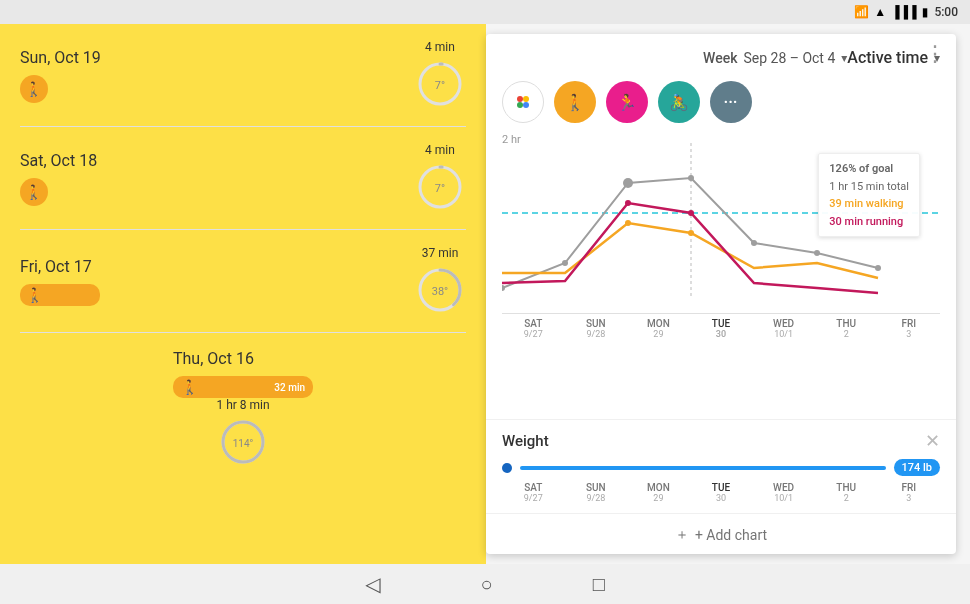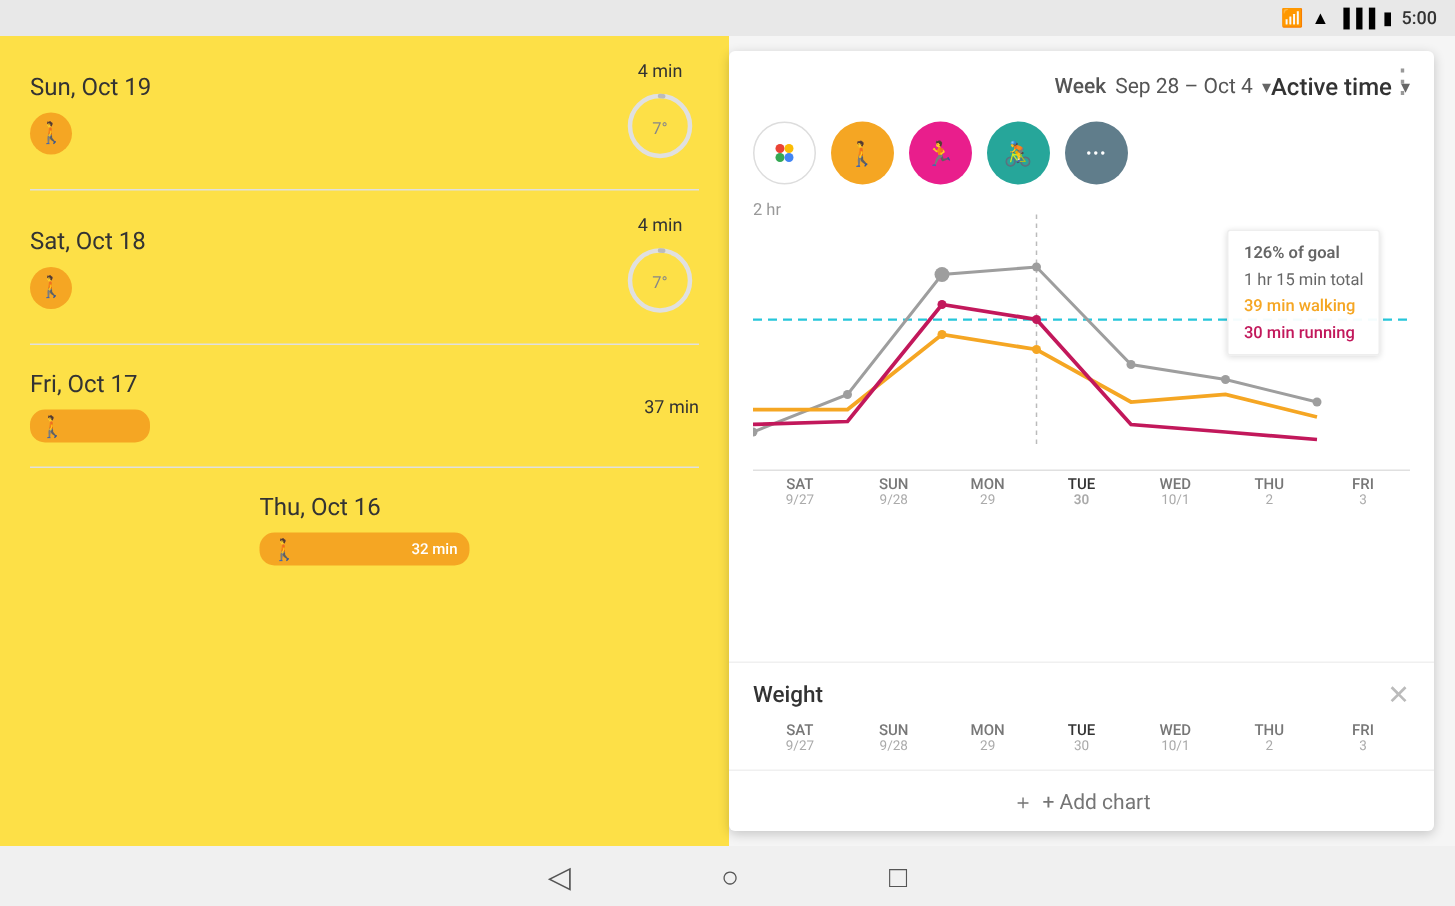--- a/index.html
+++ b/index.html
@@ -403,33 +403,50 @@
       <div class="activity-item-left">
         <div class="activity-date">Fri, Oct 17</div>
         <div class="activity-icon-row">
           <div style="background:#f5a623; border-radius:10px; height:22px; width:80px; display:flex; align-items:center; justify-content:flex-start; padding-left:6px;">
             <span style="color:white; font-size:14px;">🚶</span>
           </div>
         </div>
       </div>
       <div class="activity-item-right">
         <div class="activity-duration">37 min</div>
+        <div class="circle-progress">
+          <svg width="52" height="52" viewBox="0 0 52 52">
+            <circle cx="26" cy="26" r="20" fill="none" stroke="#e0e0e0" stroke-width="3"></circle>
+            <circle cx="26" cy="26" r="20" fill="none" stroke="#bbb" stroke-width="3" stroke-dasharray="47.7 125.6" stroke-linecap="round" transform="rotate(-90 26 26)"></circle>
+            <text x="26" y="31" text-anchor="middle" font-size="11" fill="#888">38°</text>
+          </svg>
+        </div>
       </div>
     </div>
 
     <div class="activity-item" style="border-bottom:none;flex-direction:column;">
       <div class="activity-item-left">
         <div class="activity-date">Thu, Oct 16</div>
         <div class="activity-icon-row">
           <div style="background:#f5a623; border-radius:10px; height:22px; width:140px; display:flex; align-items:center; justify-content:space-between; padding:0 8px;">
             <span style="color:white; font-size:14px;">🚶</span>
             <span style="color:white; font-size:10px; font-weight:500;">32 min</span>
           </div>
         </div>
       </div>
+      <div class="activity-item-right">
+        <div class="activity-duration">1 hr 8 min</div>
+        <div class="circle-progress">
+          <svg width="52" height="52" viewBox="0 0 52 52">
+            <circle cx="26" cy="26" r="20" fill="none" stroke="#e0e0e0" stroke-width="3"></circle>
+            <circle cx="26" cy="26" r="20" fill="none" stroke="#bbb" stroke-width="3" stroke-dasharray="125.6 0" stroke-linecap="round" transform="rotate(-90 26 26)"></circle>
+            <text x="26" y="31" text-anchor="middle" font-size="10" fill="#888">114°</text>
+          </svg>
+        </div>
+      </div>
     </div>
 
   </div>
 
   <div class="chart-card">
 
     <div class="chart-header">
       <div class="chart-header-left">
         <span class="week-label">Week</span>
         <span class="week-range">Sep 28 – Oct 4</span>
@@ -530,20 +547,25 @@
           <div class="x-label-sub">3</div>
         </div>
       </div>
     </div>
 
     <div class="weight-section">
       <div class="weight-header">
         <span class="weight-title">Weight</span>
         <span class="weight-close">✕</span>
       </div>
+      <div class="weight-bar-row">
+        <div class="weight-dot"></div>
+        <div class="weight-bar-bg"></div>
+        <div class="weight-value-badge">174 lb</div>
+      </div>
       <div class="weight-x-labels">
         <div class="x-label">
           <div class="x-label-main">SAT</div>
           <div class="x-label-sub">9/27</div>
         </div>
         <div class="x-label">
           <div class="x-label-main">SUN</div>
           <div class="x-label-sub">9/28</div>
         </div>
         <div class="x-label">

